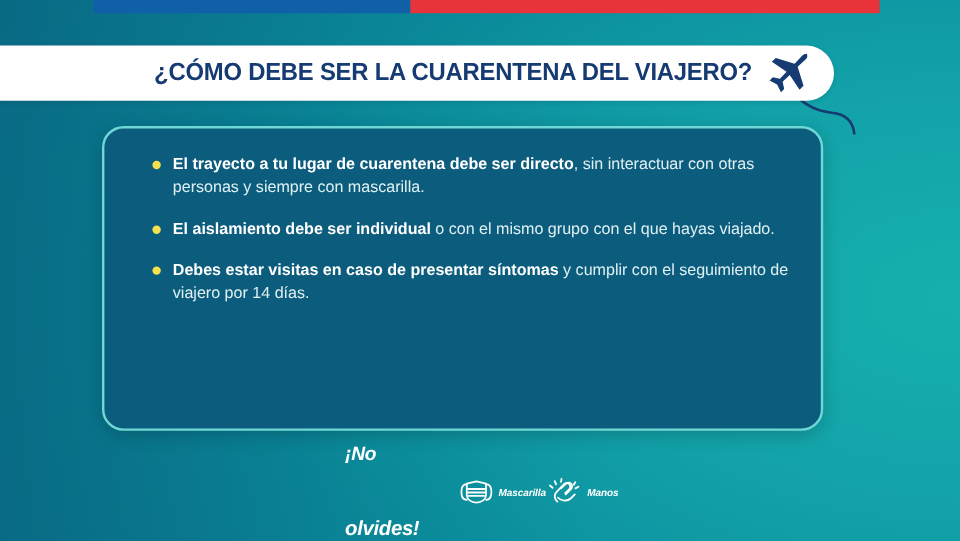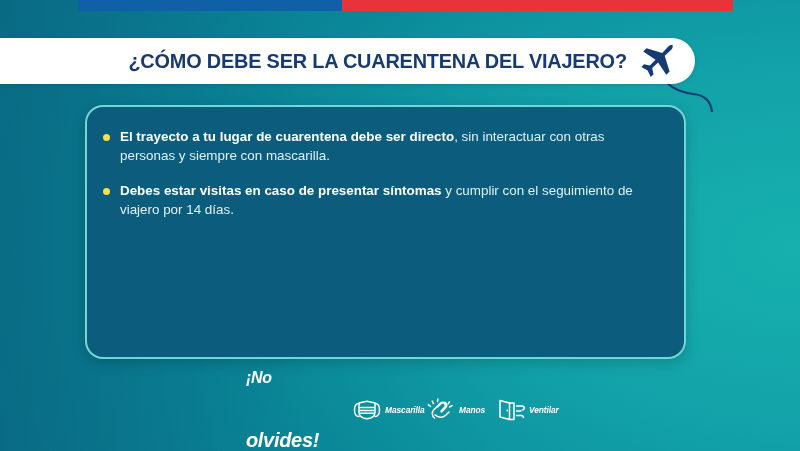--- a/index.html
+++ b/index.html
@@ -100,21 +100,21 @@
   .card {
     position: absolute;
     left: 85px;
     top: 105px;
     width: 601px;
     height: 254px;
     background: #0c5d7d;
     border: 2px solid #6fd8d6;
     border-radius: 18px;
     z-index: 3;
-    padding: 20px 26px 16px 16px;
+    padding: 20px 26px 16px 40px;
     box-shadow: 0 4px 14px rgba(0,0,0,0.18);
   }
 
   .bullets {
     list-style: none;
     display: flex;
     flex-direction: column;
     gap: 15px;
   }
   .bullet {
@@ -157,21 +157,21 @@
   .no-olvides {
     color: #ffffff;
     font-weight: bold;
     font-style: italic;
     font-size: 16px;
     line-height: 1.02;
     text-align: left;
     letter-spacing: -0.3px;
     margin-right: 6px;
   }
-  .no-olvides .l2 { font-size: 20px; margin-top: 44px; }
+  .no-olvides .l2 { font-size: 17px; margin-top: 44px; }
 
   .measures { display: flex; gap: 14px; align-items: flex-end; }
   .measure {
     width: 58px;
     display: flex;
     flex-direction: row;
     align-items: center;
     gap: 3px;
   }
   .measure .glyph {
@@ -212,20 +212,24 @@
         <path fill="#163a72" d="M36.6 3.1c-1.4-1.6-3.6-1.3-5 0.2l-6.4 6.8L9.5 5.3 6.2 8.5l12.3 8.2-5.6 5.9-5.9-1.3-2.6 2.7 6.2 3.5 3.2 6.4 2.7-2.7-1.3-6.1 5.9-5.7 8.2 12.4 3.3-3.3-4.9-15.8 6.8-6.3c1.5-1.4 1.8-3.6 0.1-5.3z"></path>
       </svg>
     </div>
   </div>
 
   <div class="card">
     <ul class="bullets">
       <li class="bullet">
         <span class="dot"></span>
         <span class="btext"><span class="b">El trayecto a tu lugar de cuarentena debe ser directo</span><span>, sin interactuar con otras personas y siempre con mascarilla.</span></span>
+      </li>
+      <li class="bullet">
+        <span class="dot"></span>
+        <span class="btext"><span class="b">El aislamiento debe ser individual</span><span> o con el mismo grupo con el que hayas viajado.</span></span>
       </li>
       <li class="bullet">
         <span class="dot"></span>
         <span class="btext"><span class="b">Debes estar visitas en caso de presentar síntomas</span><span> y cumplir con el seguimiento de viajero por 14 días.</span></span>
       </li>
     </ul>
   </div>
 
   <div class="footer">
     <div class="no-olvides">
@@ -260,32 +264,17 @@
               <path d="M13.5 9 L 17.5 5.2 C 18.8 3.9 20.7 3.9 21.9 5.1 C 23.1 6.3 23.1 8.2 21.8 9.5 L 17.4 13.9"></path>
               <path d="M11 16.8 C 13.5 19.5 18.5 20.3 21.8 17.2 L 25 14"></path>
               <path d="M6.5 8.5 L 4.3 6.6 M9.4 5.6 L 8.3 3 M13.5 3.6 L 13.9 1"></path>
               <path d="M25.5 9 L 28 7.6 M24.2 6 L 25.4 3.8"></path>
             </g>
           </svg>
         </div>
         <div class="cap">Manos</div>
       </div>
 
-      <div class="measure">
-        <div class="glyph">
-          <svg width="30" height="24" viewBox="0 0 30 24">
-            <g fill="none" stroke="#ffffff" stroke-width="1.5" stroke-linecap="round" stroke-linejoin="round">
-              <path d="M4 2.5 L 13.5 5 L 13.5 21.5 L 4 19 Z"></path>
-              <path d="M13.5 5 H 18 V 21.5 H 13.5"></path>
-              <circle cx="11.2" cy="12.5" r="0.9" fill="#ffffff" stroke="none"></circle>
-              <path d="M20.5 8 H 26 C 27.4 8 28.2 9 28.2 10 C 28.2 11.1 27.4 12 26.3 12"></path>
-              <path d="M20.5 13 H 25"></path>
-              <path d="M20.5 17.5 H 25.3 C 26.6 17.5 27.4 18.4 27.4 19.4"></path>
-            </g>
-          </svg>
-        </div>
-        <div class="cap">Ventilar</div>
-      </div>
 
     </div>
   </div>
 
 </div>
 
 </body></html>

